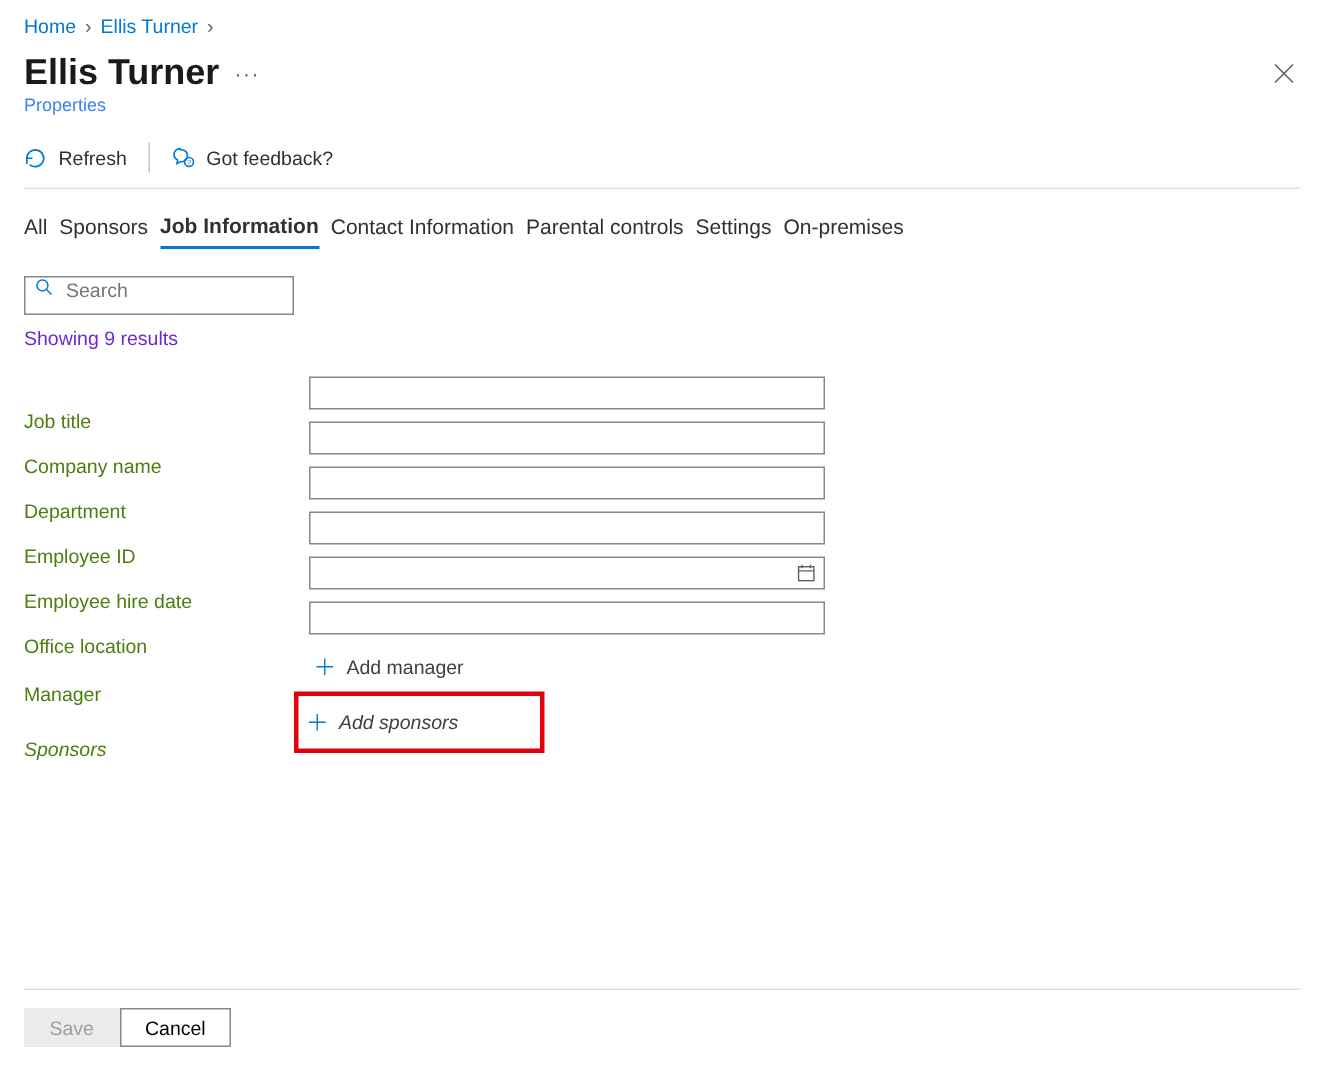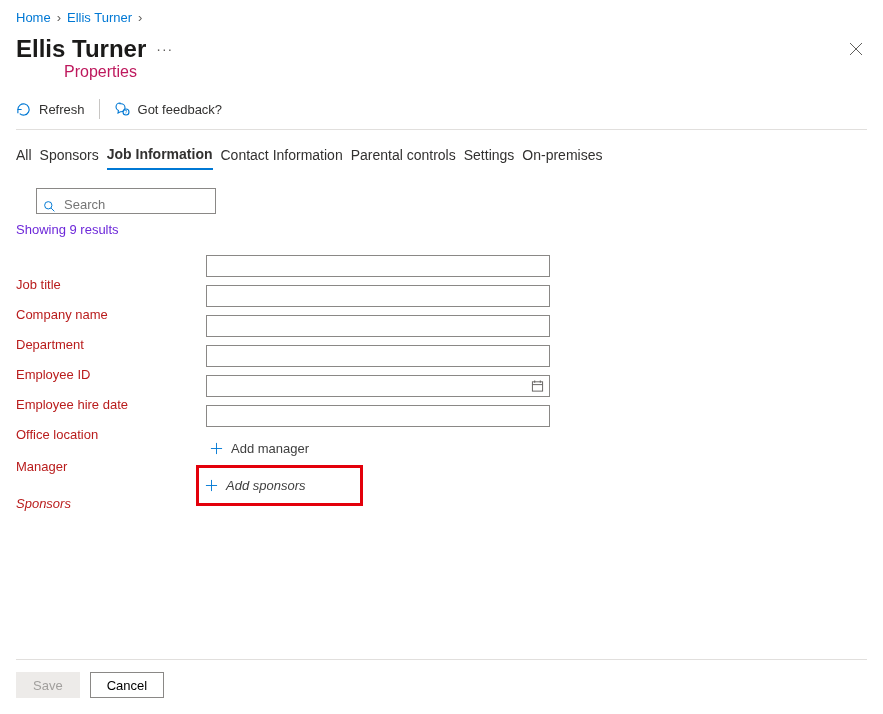--- a/index.html
+++ b/index.html
@@ -7,52 +7,52 @@
   .page { width: 883px; height: 714px; position: relative; padding: 8px 16px 0 16px; }
   a.link { color: #0078d4; text-decoration: none; cursor: pointer; }
 
   .breadcrumb { display: flex; align-items: center; gap: 6px; font-size: 13px; margin-top: 2px; }
   .breadcrumb .sep { color: #605e5c; }
 
   .title-row { display: flex; align-items: center; margin-top: 10px; }
   .title { font-size: 24px; font-weight: 600; color: #1b1a19; }
   .title-more { margin-left: 10px; color: #605e5c; font-size: 14px; cursor: pointer; letter-spacing: 1px; }
   .close-btn { margin-left: auto; cursor: pointer; color: #605e5c; padding: 4px; }
-  .subtitle { font-size: 16px; color: #be185d; margin-top: 0; margin-left: 48px; }
+  .subtitle { font-size: 12px; color: #3b82f6; margin-top: 0; }
 
   .cmdbar { display: flex; align-items: center; gap: 14px; margin-top: 18px; padding-bottom: 10px; }
   .cmdbar .sep-v { width: 1px; height: 20px; background: #c8c6c4; }
   .cmd-btn { display: inline-flex; align-items: center; gap: 8px; cursor: pointer; color: #323130; }
   .cmd-btn .ico { color: #0078d4; display: inline-flex; }
   .hr { border: 0; border-top: 1px solid #e1dfdd; margin: 0; }
 
   .tabs { display: flex; align-items: center; gap: 8px; margin-top: 10px; font-size: 14px; }
   .tab { padding: 6px 0; cursor: pointer; color: #323130; }
   .tab.active { font-weight: 600; border-bottom: 2px solid #0078d4; }
 
   .search-wrap { margin-top: 18px; }
-  .search-box { display: flex; align-items: flex-end; width: 180px; height: 26px; border: 1px solid #8a8886; padding: 0 6px; margin-left: 20px; }
+  .search-box { display: flex; align-items: flex-start; width: 180px; height: 26px; border: 1px solid #8a8886; padding: 0 6px; }
   .search-box input { border: 0; outline: 0; width: 100%; font-size: 13px; color: #323130; background: transparent; }
   .search-box .ico { color: #0078d4; margin-right: 6px; display: inline-flex; }
   .results-text { margin-top: 8px; font-size: 13px; color: #6d28d9; }
 
   .form { margin-top: 14px; }
   .row { display: flex; align-items: center; height: 30px; }
-  .row .lbl { width: 190px; font-size: 13px; color: #b91c1c; margin-top: 37px; }
+  .row .lbl { width: 190px; font-size: 13px; color: #4d7c0f; margin-top: 37px; }
   .row .ctl { flex: 0 0 344px; }
   .txt { width: 344px; height: 22px; border: 1px solid #8a8886; padding: 0 6px; font-size: 13px; }
   .date-wrap { position: relative; width: 344px; }
   .date-wrap .date-ico { position: absolute; right: 6px; top: 50%; transform: translateY(-50%); color: #605e5c; pointer-events: none; }
 
   .row.link-row { margin-top: 2px; }
   .add-link { display: inline-flex; align-items: center; gap: 8px; cursor: pointer; color: #404040; padding: 6px 8px 6px 4px; }
   .add-link .ico { color: #0078d4; display: inline-flex; }
   .highlight-box { border: 3px solid #e3000b; padding: 4px 46px 4px 2px; display: inline-block; }
 
-  .footer { position: absolute; left: 16px; right: 16px; bottom: 16px; padding-top: 12px; border-top: 1px solid #e1dfdd; display: flex; gap: 10px; }
+  .footer { position: absolute; left: 16px; right: 16px; bottom: 16px; padding-top: 12px; border-top: 1px solid #e1dfdd; display: flex; }
   .btn { height: 26px; padding: 0 16px; font-size: 13px; cursor: pointer; border: 1px solid #8a8886; background: #fff; }
   .btn.primary-disabled { background: #edebe9; border-color: #edebe9; color: #a19f9d; cursor: default; }
 
   svg { display: block; }
 </style>
 </head>
 <body>
 
 <div class="page">
 

